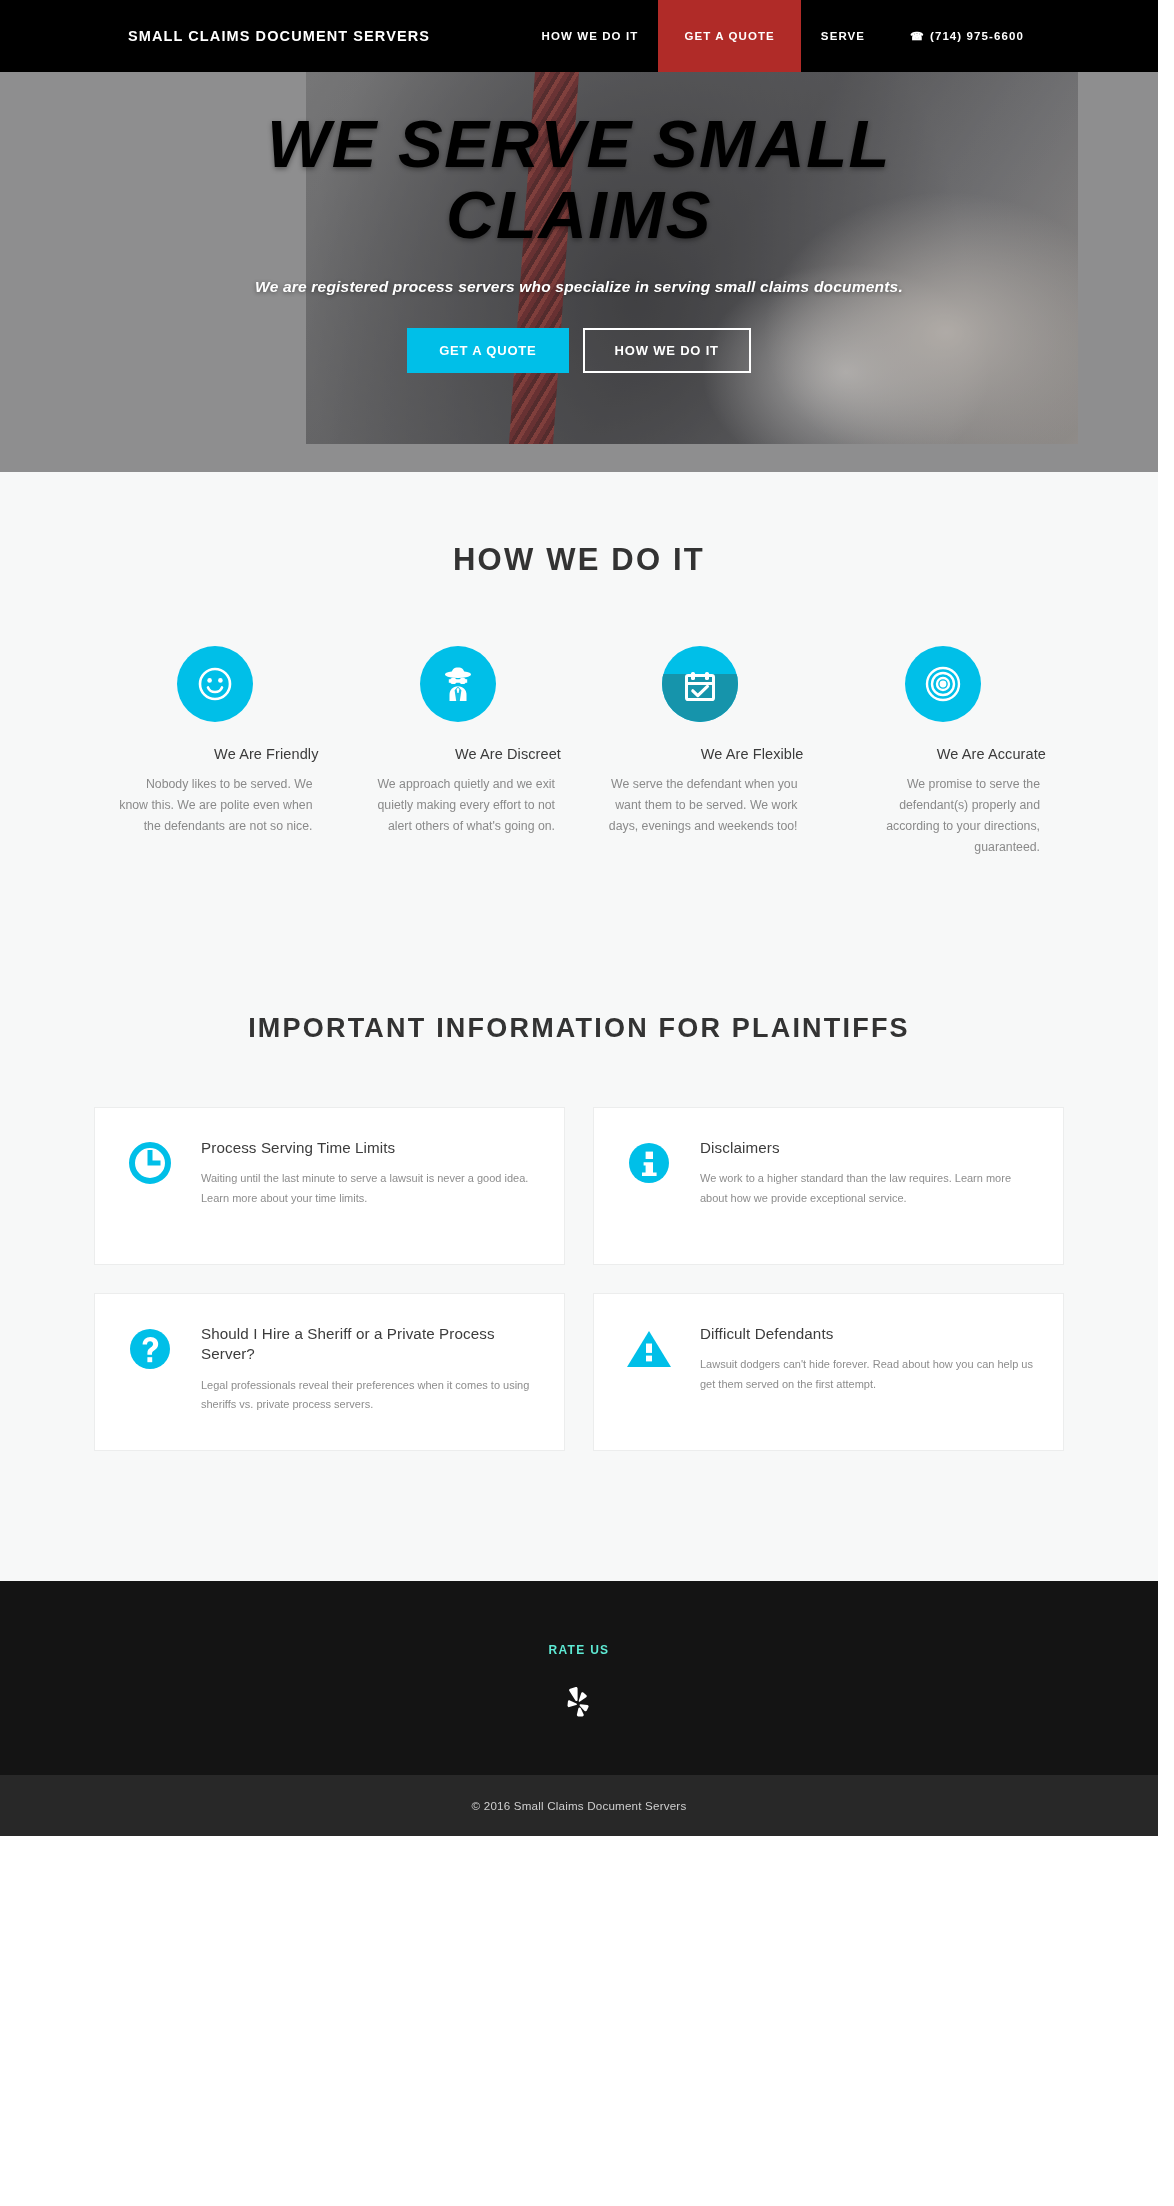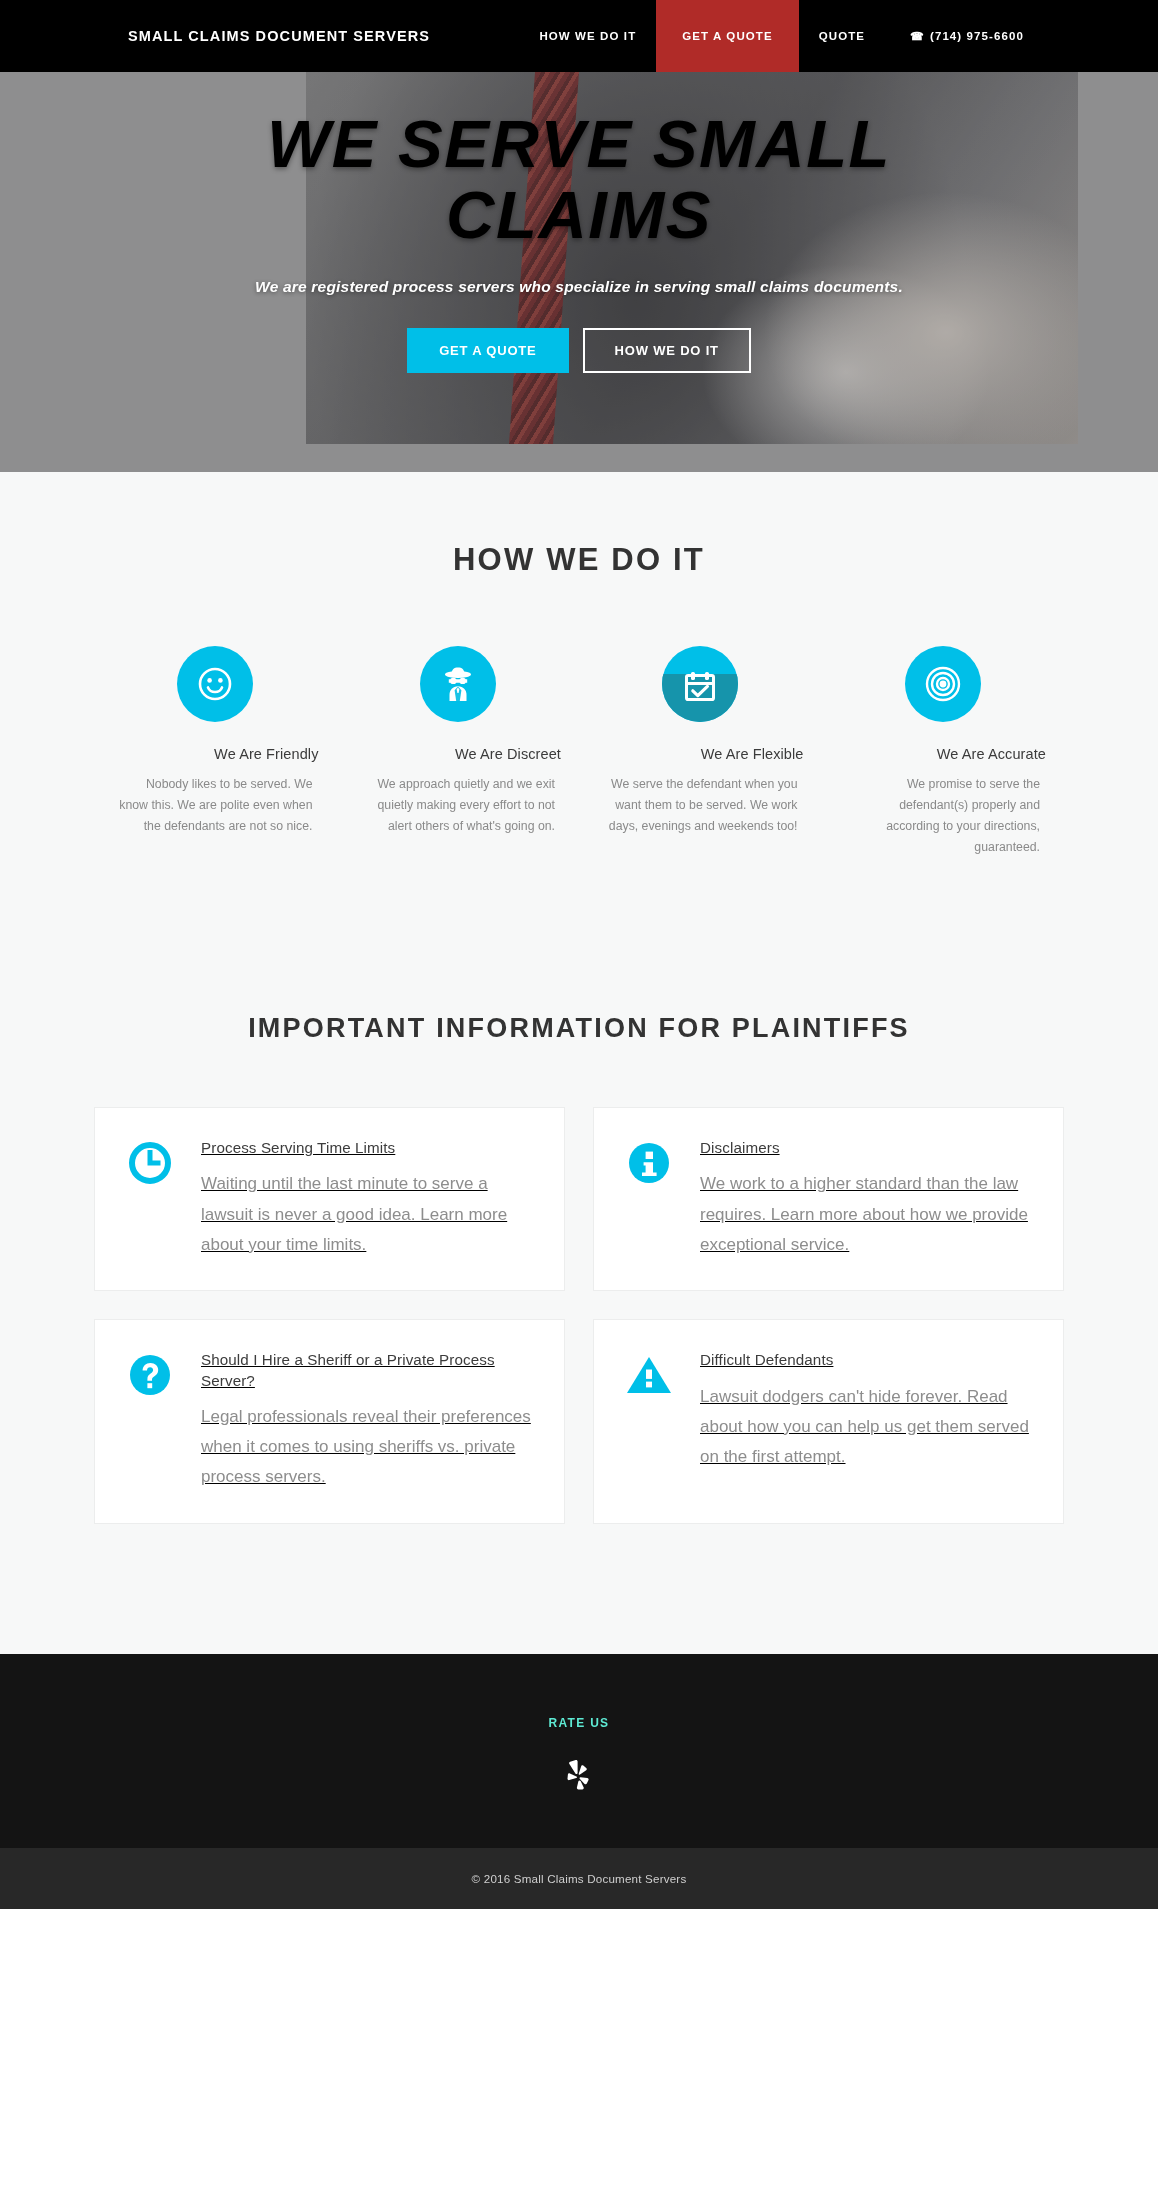--- a/index.html
+++ b/index.html
@@ -231,31 +231,31 @@
     min-height: 158px;
     cursor: pointer;
   }
   .info-icon {
     flex: 0 0 58px;
     width: 58px;
     padding-top: 4px;
     display: flex;
     justify-content: center;
   }
-  .info-body { flex: 1 1 auto; padding-top: 2px; text-decoration: underline; }
+  .info-body { flex: 1 1 auto; padding-top: 2px; }
   .info-title {
     color: #3c3c3c;
     font-size: 15.2px;
     line-height: 1.34;
     letter-spacing: .1px;
   }
   .info-text {
     margin-top: 11px;
     color: #8d8d8d;
-    font-size: 17px;
+    font-size: 11px;
     line-height: 1.78;
   }
 
   
   .footer-top {
     background: #141414;
     padding: 62px 0 58px;
     text-align: center;
   }
   .footer-rate {
@@ -282,21 +282,21 @@
 
 <div class="page">
 
   <header class="site-header">
     <div class="brand">
       <span class="brand-text">SMALL CLAIMS DOCUMENT SERVERS</span>
     </div>
     <nav class="main-nav">
       <a class="nav-item">HOW WE DO IT</a>
       <a class="nav-item is-active">GET A QUOTE</a>
-      <a class="nav-item">QUOTE</a>
+      <a class="nav-item">SERVE</a>
       <a class="nav-item nav-phone">
         <span class="phone-glyph">☎</span>
         <span>(714) 975-6600</span>
       </a>
     </nav>
   </header>
 
   <section class="hero">
     <div class="hero-photo">
       <div class="hero-tie"></div>

